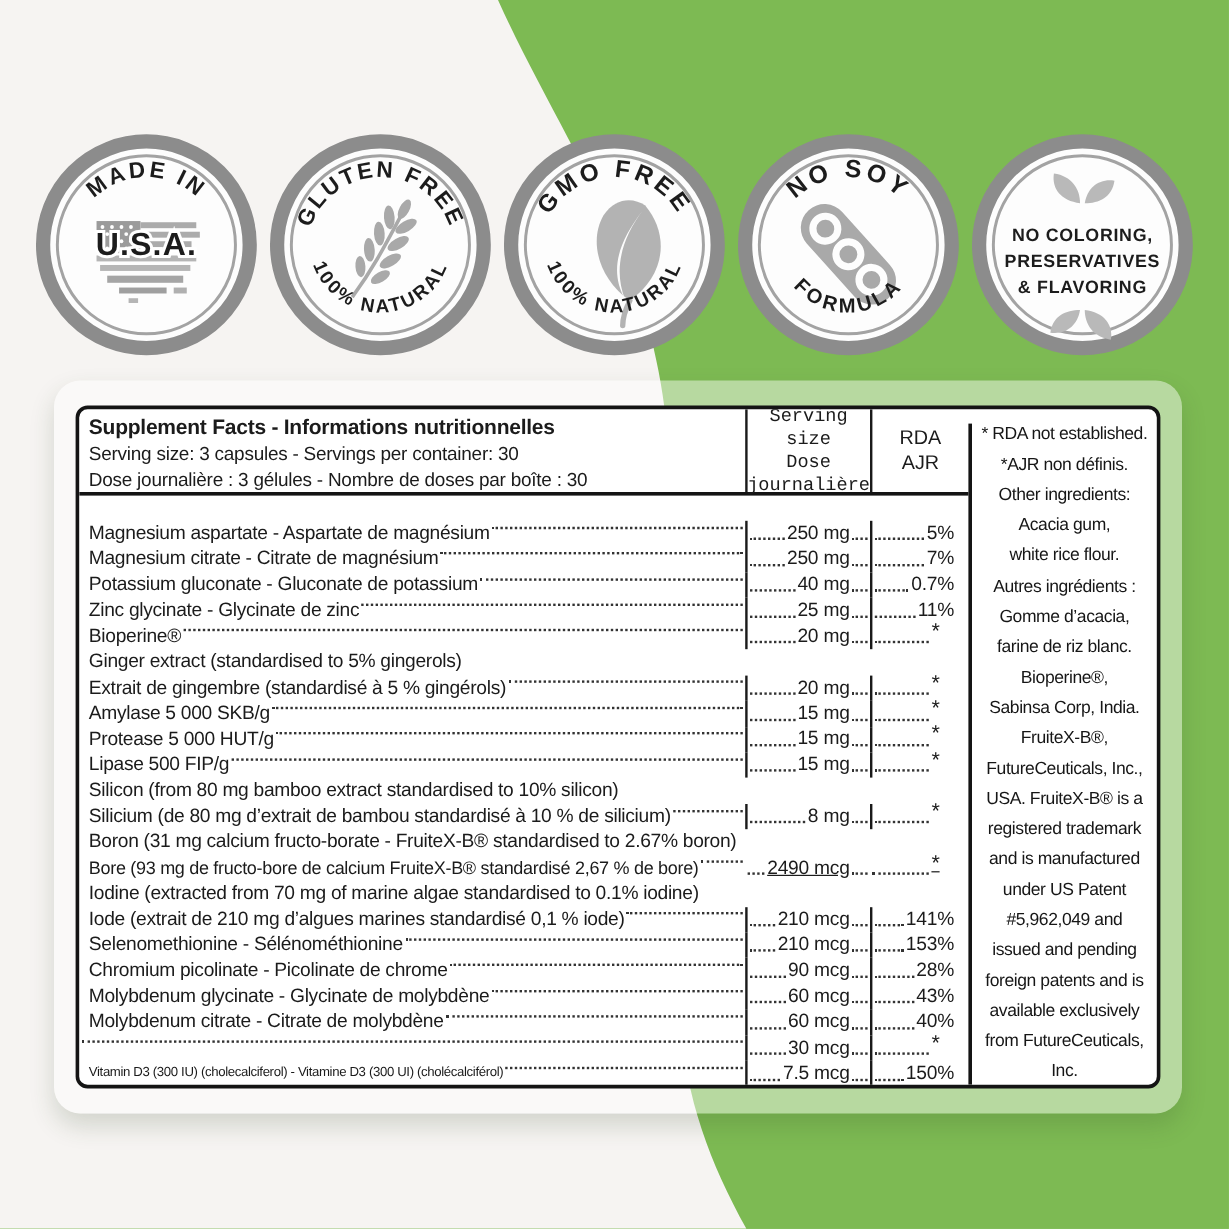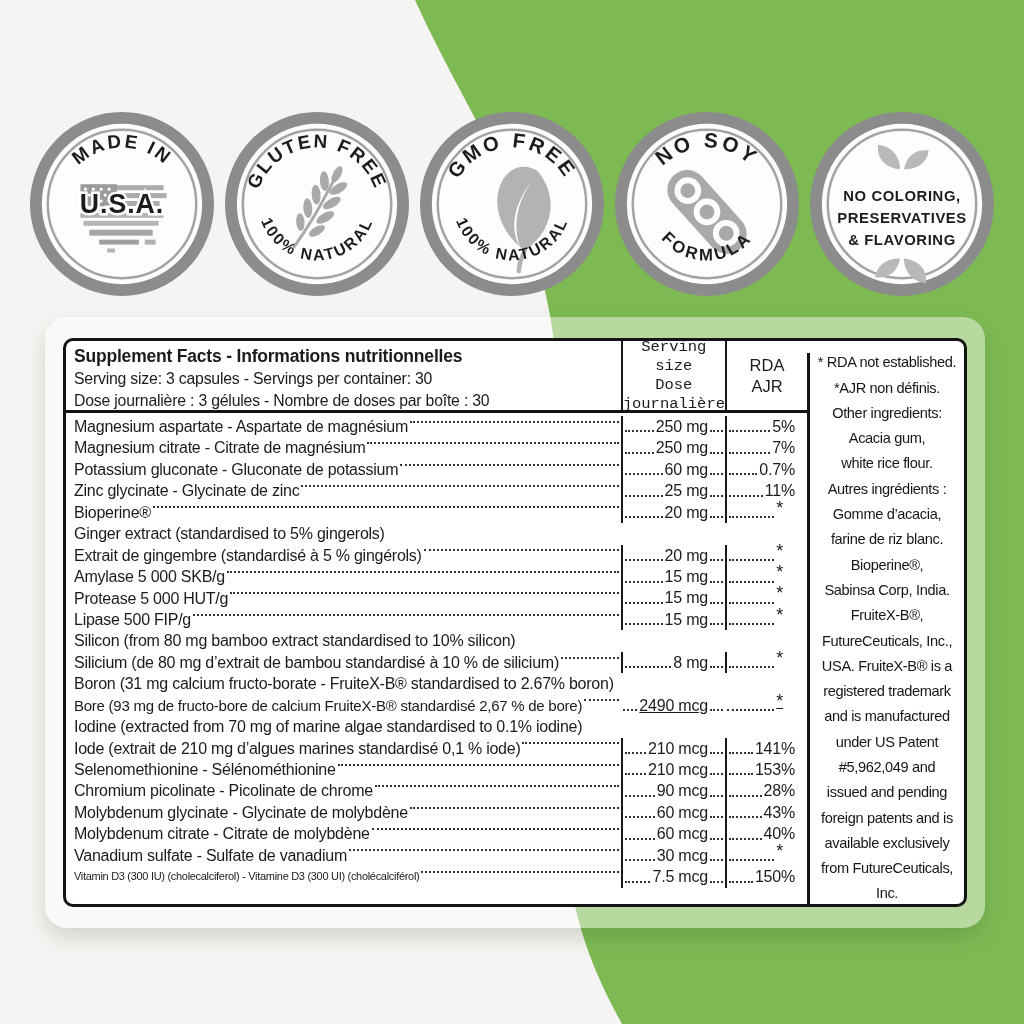--- a/index.html
+++ b/index.html
@@ -17,21 +17,21 @@
   .arc-text{font-family:"Liberation Sans",sans-serif;font-weight:bold;fill:#1c1c1c;}
   .center-text{font-family:"Liberation Sans",sans-serif;font-weight:bold;fill:#1c1c1c;}
   
   .card{position:absolute;left:45px;top:317px;width:940px;height:611px;
     background:rgba(255,255,255,0.45);border-radius:22px;
     box-shadow:0 10px 20px rgba(50,70,40,0.18);}
   
   .facts{position:absolute;left:18px;top:21px;width:904px;height:569px;
     background:#fff;border:3.5px solid #141414;border-radius:10px;
     box-sizing:border-box;display:flex;color:#1b1b1b;overflow:hidden;}
-  .main{flex:1 1 auto;display:flex;flex-direction:column;min-width:0;}
+  .main{flex:1 1 auto;display:flex;flex-direction:column;min-width:0;gap:18px;}
   .t-header{display:flex;border-bottom:3.2px solid #141414;height:69px;flex:0 0 auto;}
   .h-left{flex:1 1 auto;padding:4px 10px 4px 8px;min-width:0;}
   .h-title{font-weight:bold;font-size:17.5px;line-height:23px;white-space:nowrap;letter-spacing:-0.2px;}
   .h-sub{font-size:15.8px;line-height:22px;white-space:nowrap;letter-spacing:-0.2px;}
   .h-mid{flex:0 0 104px;border-left:2.6px solid #1a1a1a;font-size:15.5px;line-height:19px;
     display:flex;align-items:center;justify-content:center;text-align:center;white-space:pre-line;box-sizing:border-box;font-family:Liberation Mono, monospace;}
   .h-right{flex:0 0 82px;border-left:2.6px solid #1a1a1a;font-size:16.5px;line-height:21px;
     display:flex;align-items:center;justify-content:center;text-align:center;white-space:pre-line;box-sizing:border-box;}
   .t-body{flex:1 1 auto;display:flex;flex-direction:column;padding-top:3px;}
   .row{display:flex;align-items:center;height:21.45px;line-height:21.45px;
@@ -243,21 +243,21 @@
             <span class="pcell">
               <span class="dots"></span>
               <span class="p">7%</span>
             </span>
           </div>
           <div class="row normal">
             <span class="label">Potassium gluconate - Gluconate de potassium</span>
             <span class="dots"></span>
             <span class="vcell">
               <span class="dots"></span>
-              <span class="val">60 mg</span>
+              <span class="val">40 mg</span>
               <span class="dots tail"></span>
             </span>
             <span class="pcell">
               <span class="dots"></span>
               <span class="p">0.7%</span>
             </span>
           </div>
           <div class="row normal">
             <span class="label">Zinc glycinate - Glycinate de zinc</span>
             <span class="dots"></span>
@@ -433,21 +433,20 @@
               <span class="dots"></span>
               <span class="val">60 mcg</span>
               <span class="dots tail"></span>
             </span>
             <span class="pcell">
               <span class="dots"></span>
               <span class="p">40%</span>
             </span>
           </div>
           <div class="row normal">
-            <span class="label">Vanadium sulfate - Sulfate de vanadium</span>
             <span class="dots"></span>
             <span class="vcell">
               <span class="dots"></span>
               <span class="val">30 mcg</span>
               <span class="dots tail"></span>
             </span>
             <span class="pcell">
               <span class="dots"></span>
               <span class="p star">*</span>
             </span>

